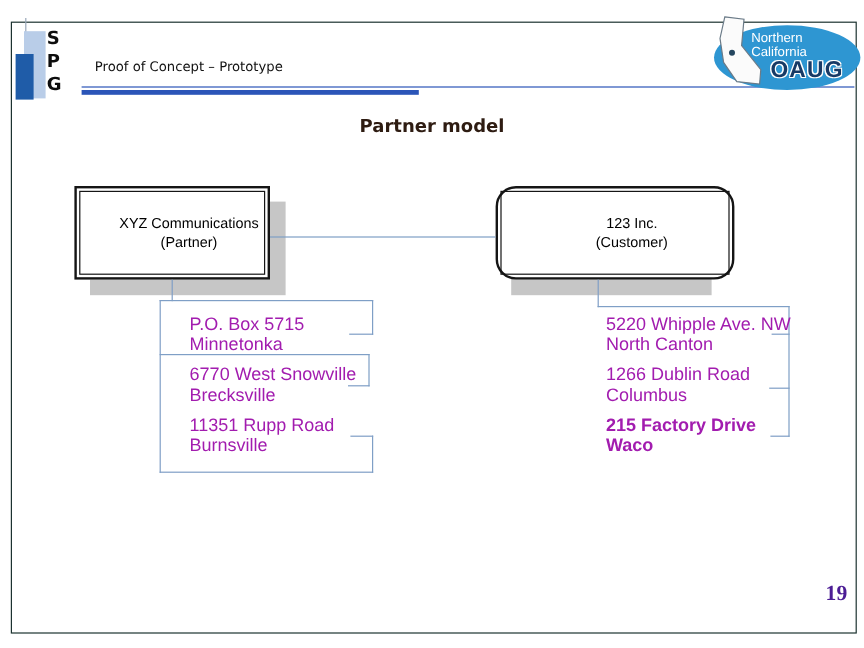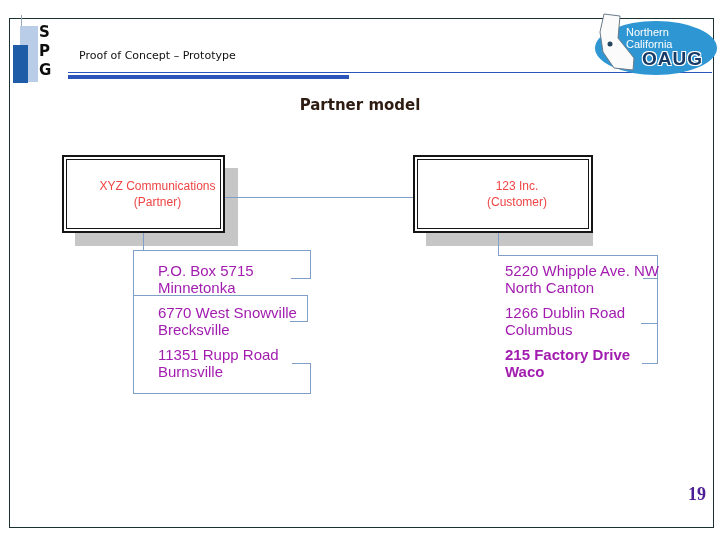--- a/index.html
+++ b/index.html
@@ -28,21 +28,21 @@
   .oaug-northern{position:absolute;left:36px;top:14px;color:#ffffff;font-size:11px;line-height:12px;
                  font-family:"Liberation Sans",sans-serif;}
   .oaug-word{position:absolute;left:52px;top:36px;color:#173a66;font-weight:bold;font-size:19px;
              font-family:"Liberation Sans",sans-serif;letter-spacing:1px;
              text-shadow:-1px -1px 0 #fff,1px -1px 0 #fff,-1px 1px 0 #fff,1px 1px 0 #fff;}
   
   .shadow{position:absolute;background:#c6c6c6;}
   .main-box{position:absolute;background:#ffffff;border:2px solid #151515;padding:2px;box-sizing:border-box;}
   .main-box .inner{width:100%;height:100%;border:1px solid #151515;box-sizing:border-box;
                    display:flex;flex-direction:column;align-items:center;justify-content:center;
-                   font-size:12px;line-height:16px;color:#ef4444;padding-left:28px;}
+                   font-size:12px;line-height:16px;color:#000000;padding-left:28px;}
   
   .cline{position:absolute;background:#7f9fc6;}
   
   .addr{position:absolute;font-size:15px;line-height:17px;color:#a21caf;white-space:nowrap;}
   
   .pageno{position:absolute;left:676px;top:484px;width:30px;text-align:right;
           font-family:"Liberation Serif",serif;font-weight:bold;font-size:18px;color:#4c1d95;}
 </style>
 </head>
 <body>
@@ -83,21 +83,21 @@
 
   <div class="shadow" style="left:75px;top:168px;width:163px;height:78px;"></div>
   <div class="main-box" style="left:62px;top:155px;width:163px;height:78px;">
     <div class="inner">
       <div>XYZ Communications</div>
       <div>(Partner)</div>
     </div>
   </div>
 
   <div class="shadow" style="left:426px;top:168px;width:167px;height:78px;"></div>
-  <div class="main-box" style="left:413px;top:155px;width:180px;height:78px;">
+  <div class="main-box" style="left:413px;top:155px;width:199px;height:78px;border-radius:17px;">
     <div class="inner">
       <div>123 Inc.</div>
       <div>(Customer)</div>
     </div>
   </div>
 
   <div class="cline" style="left:225px;top:197px;width:188px;height:1px;"></div>
 
   <div class="cline" style="left:143px;top:233px;width:1px;height:18px;"></div>
   <div class="cline" style="left:133px;top:250px;width:178px;height:1px;"></div>

